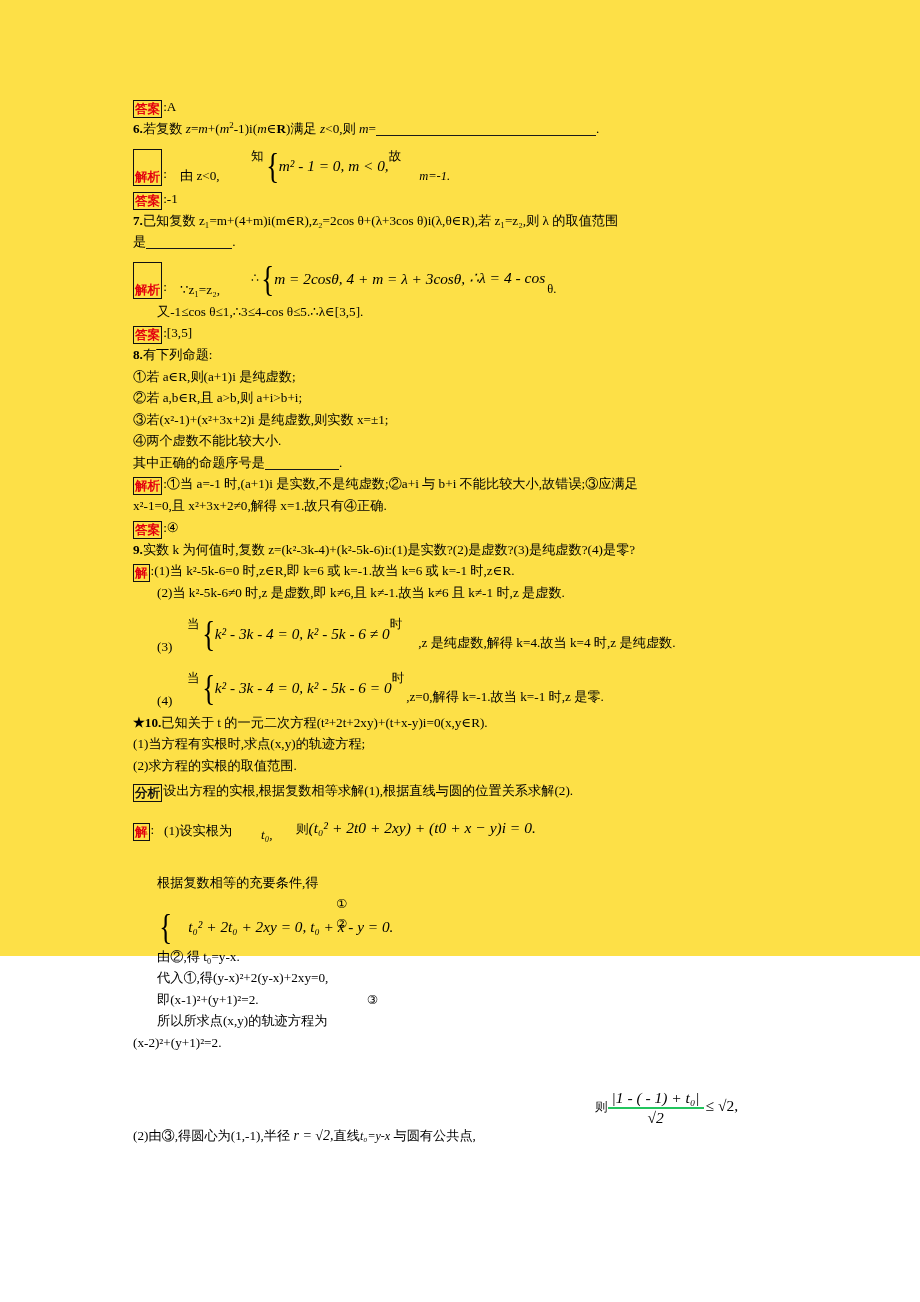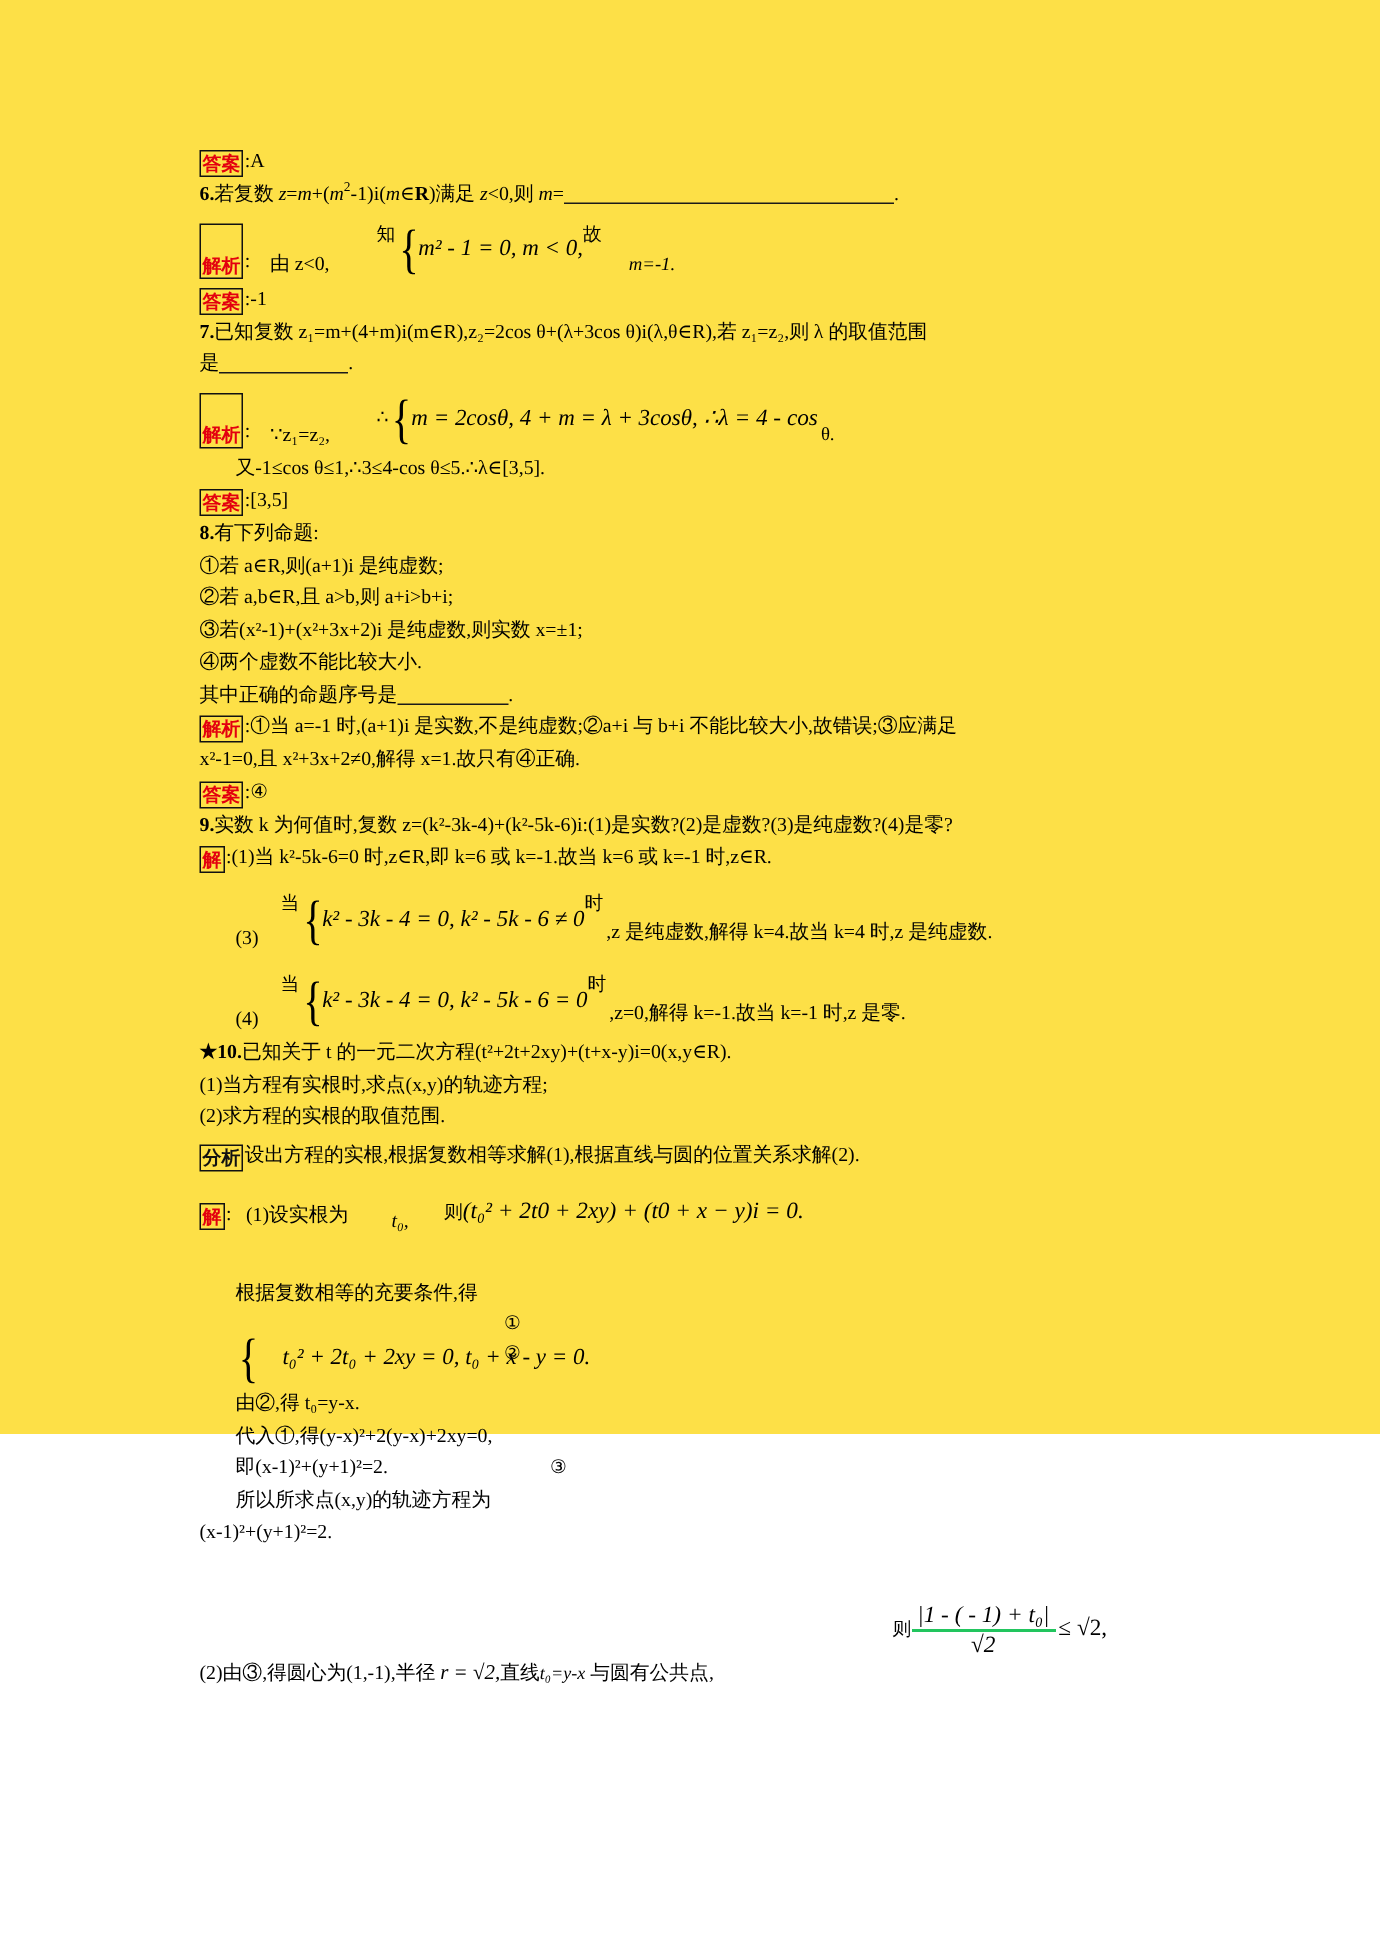--- a/index.html
+++ b/index.html
@@ -218,31 +218,32 @@
     <span class="tag">答案</span><span>:</span><span>④</span>
   </div>
 
   <div class="ln">
     <span class="bf">9.</span><span>实数 k 为何值时,复数 z=(k²-3k-4)+(k²-5k-6)i:(1)是实数?(2)是虚数?(3)是纯虚数?(4)是零?</span>
   </div>
 
   <div class="ln">
     <span class="tag solo">解</span><span>:</span><span>(1)当 k²-5k-6=0 时,z∈R,即 k=6 或 k=-1.故当 k=6 或 k=-1 时,z∈R.</span>
   </div>
+  <div class="ln indent">(2)当 k²-5k-6≠0 时,z 是虚数,即 k≠6,且 k≠-1.故当 k≠6 且 k≠-1 时,z 是虚数.</div>
 
   <div class="sysline" style="height:54px">
     <span class="lead">(3)</span>
     <span style="position:absolute;left:54px;bottom:6px;">
       <span class="ann-pre">当</span><span class="sys">
         <span class="brace">{</span>
         <span class="sysrows" style="text-align:left;">
           <span class="sysrow">k² - 3k - 4 = 0,</span>
           <span class="sysrow">k² - 5k - 6 ≠ 0</span>
         </span>
-      </span><span class="ann-pre">时</span><span style="font-size:13.2px;vertical-align:-9px;margin-left:2px;">,z 是纯虚数,解得 k=4.故当 k=4 时,z 是纯虚数.</span>
+      </span><span class="ann-pre">时</span><span style="font-size:13.2px;vertical-align:-9px;margin-left:16px;">,z 是纯虚数,解得 k=4.故当 k=4 时,z 是纯虚数.</span>
     </span>
   </div>
 
   <div class="sysline" style="height:54px">
     <span class="lead">(4)</span>
     <span style="position:absolute;left:54px;bottom:6px;">
       <span class="ann-pre">当</span><span class="sys">
         <span class="brace">{</span>
         <span class="sysrows" style="text-align:left;">
           <span class="sysrow">k² - 3k - 4 = 0,</span>
@@ -287,21 +288,21 @@
     <span style="position:absolute;left:203px;top:2px;" class="circ">①</span>
     <span style="position:absolute;left:203px;top:22px;" class="circ">②</span>
   </div>
 
   <div class="ln indent">由②,得 t₀=y-x.</div>
   <div class="ln indent">代入①,得(y-x)²+2(y-x)+2xy=0,</div>
   <div class="ln indent">
     <span>即(x-1)²+(y+1)²=2.</span><span class="circ" style="margin-left:108px;">③</span>
   </div>
   <div class="ln indent">所以所求点(x,y)的轨迹方程为</div>
-  <div class="ln">(x-1)²+(y+1)²=2.</div>
+  <div class="ln">(x-2)²+(y+1)²=2.</div>
 
   <div class="sysline" style="height:96px">
     <span style="position:absolute;left:0;bottom:4px;font-size:13.2px;white-space:nowrap;">
       <span>(2)由③,得圆心为(1,-1),半径 </span><span class="dm" style="font-size:14px;">r = √2,</span><span>直线</span><i class="v" style="font-size:12px;">t₀=y-x</i><span> 与圆有公共点,</span>
     </span>
     <span style="position:absolute;left:462px;bottom:22px;">
       <span class="ann-pre" style="vertical-align:0;">则</span><span class="frac">
         <span class="num">|1 - ( - 1) + t₀|</span>
         <span class="den">√2</span>
       </span><span class="dm" style="font-style:normal;margin-left:2px;">≤ √2,</span>

